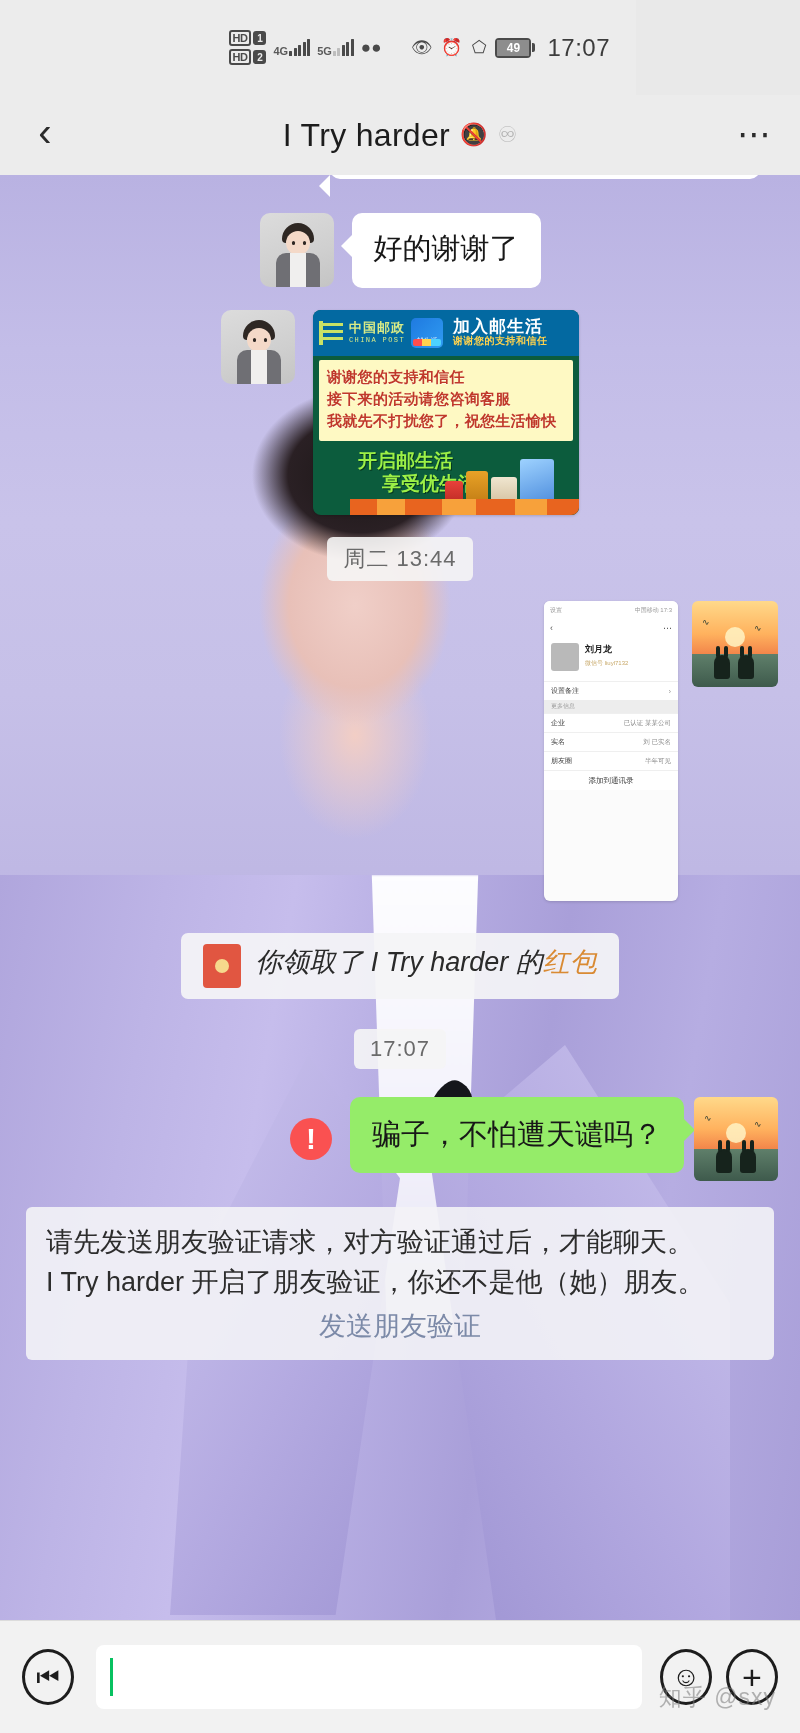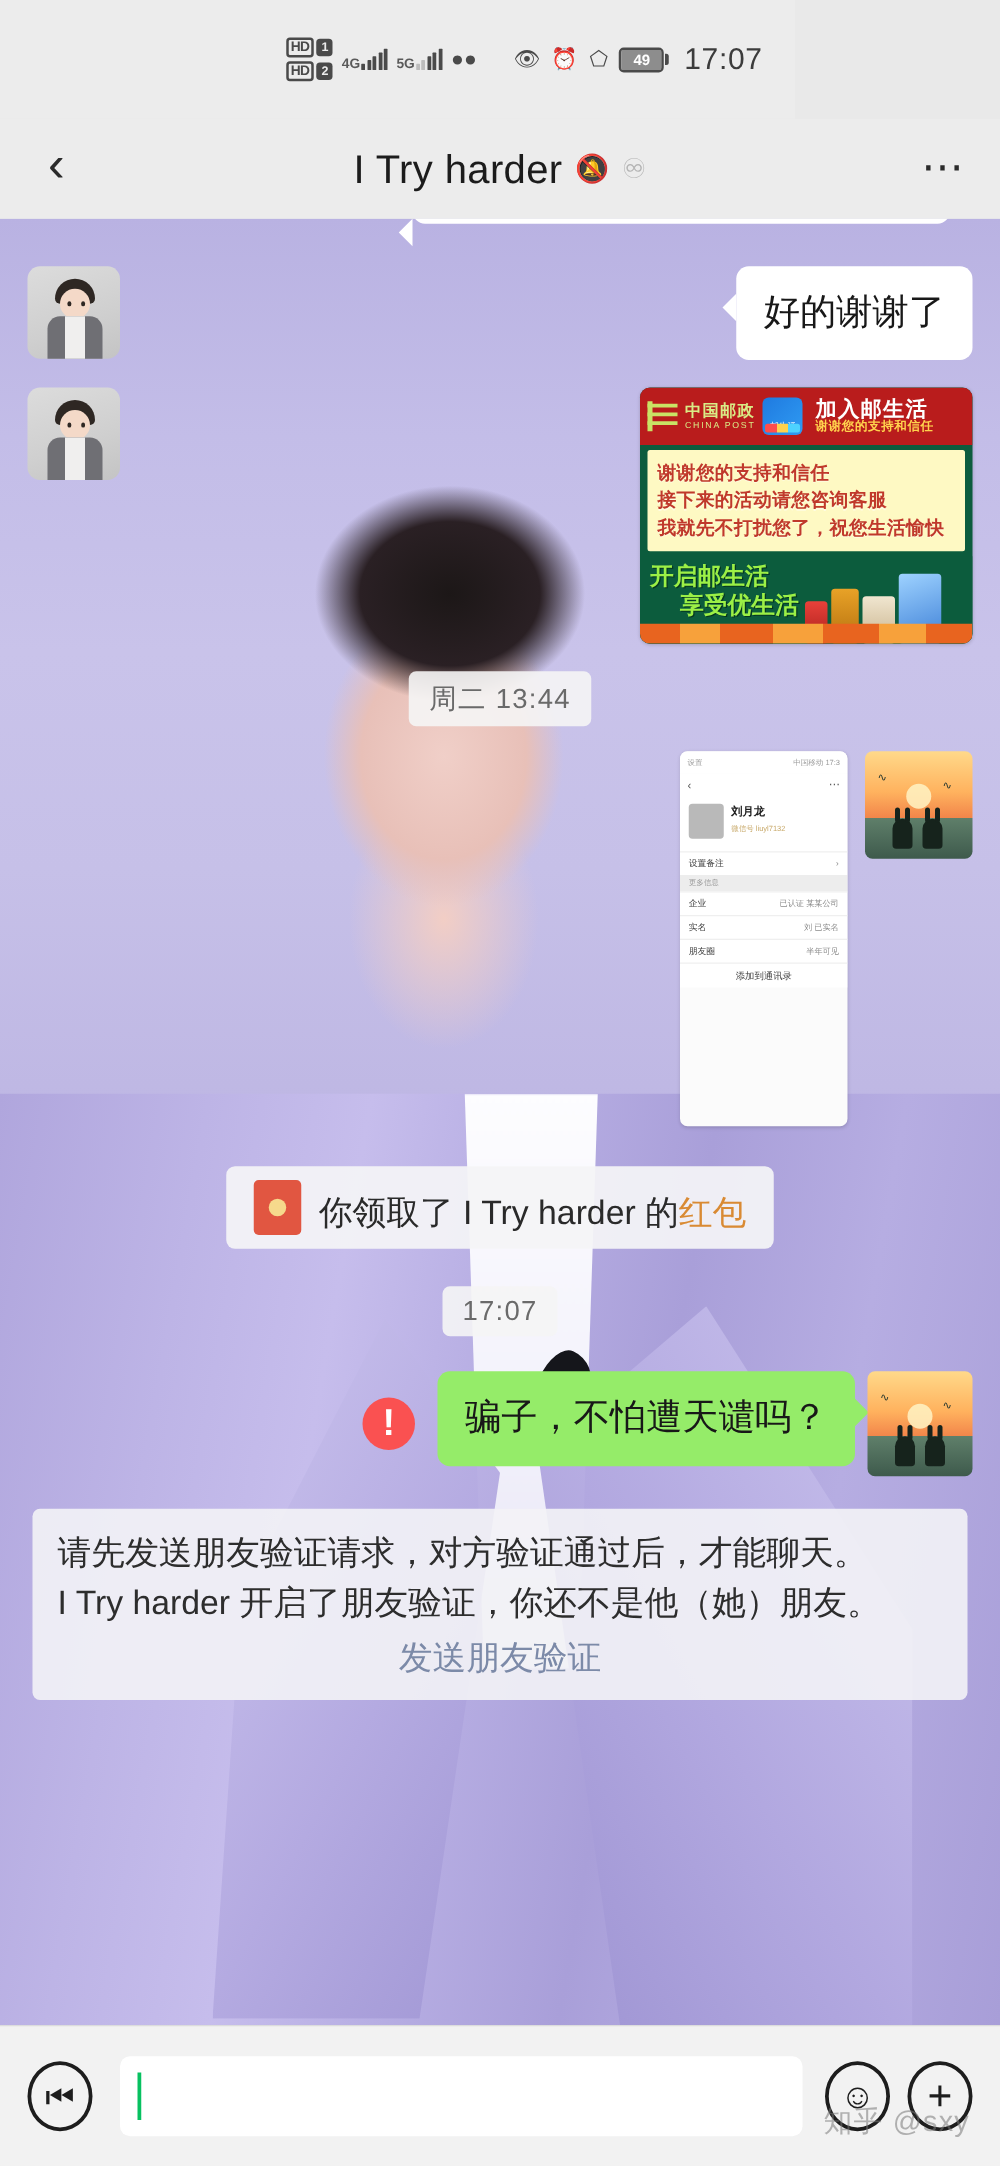--- a/index.html
+++ b/index.html
@@ -138,21 +138,21 @@
   .ts span{
     background:rgba(160,160,160,.80);
     color:#fdfdfd; font-size:22px; padding:7px 16px; border-radius:6px;
     letter-spacing:1px;
   }
   .ts.light span{
     background:rgba(245,245,245,.90); color:#6a6a6a;
   }
 
   .row{ display:flex; align-items:flex-start; }
-  .row.left{ justify-content:space-between; }
+  .row.left{ justify-content:center;font-family:Liberation Mono, monospace; }
   .row.right{ justify-content:flex-end; }
 
   .avatar{
     width:74px; height:74px; border-radius:10px; flex:none;
     background:linear-gradient(160deg,#dcdcdc 0%,#cfcfcf 60%,#c4c4c4 100%);
     position:relative; overflow:hidden;
   }
   .av-hair{
     position:absolute; left:22px; top:10px; width:32px; height:20px;
     background:#2e2723; border-radius:16px 16px 4px 4px;
@@ -194,21 +194,21 @@
     align-items:center;justify-content:center;align-self:center;
     margin-right:18px; flex:none;
   }
 
   
   .cp-card{
     width:266px; border-radius:8px; overflow:hidden; margin-left:18px;
     background:#0c5c3d; box-shadow:0 1px 3px rgba(0,0,0,.18);
   }
   .cp-head{
-    height:46px; background:#b91c1c; display:flex; align-items:center;
+    height:46px; background:#0369a1; display:flex; align-items:center;
     padding:0 6px; gap:6px;
   }
   .cp-logo{ display:flex; align-items:center; gap:4px; }
   .cp-mark{
     width:26px;height:24px;
     background:
       linear-gradient(#c9e265 0 0) 0 2px/24px 3px no-repeat,
       linear-gradient(#c9e265 0 0) 0 9px/24px 3px no-repeat,
       linear-gradient(#c9e265 0 0) 0 16px/24px 3px no-repeat,
       linear-gradient(#c9e265 0 0) 0 0/4px 24px no-repeat;
@@ -233,20 +233,21 @@
   .cp-body{
     background:#fef9c3; margin:4px 6px; padding:8px 8px; border-radius:2px;
   }
   .cp-body p{
     font-size:15px; color:#c0392b; font-weight:bold; line-height:1.45;
     letter-spacing:.3px; text-shadow:0 1px 0 rgba(255,255,255,.5);
   }
   .cp-foot{
     height:70px; position:relative; padding:6px 8px; overflow:hidden;
     background:#0c5c3d;
+    margin-left:37px;
   }
   .cp-f1,.cp-f2{
     font-size:19px; font-weight:bold; color:#9cf046; line-height:1.2;
     text-shadow:1px 1px 0 #05361f;
   }
   .cp-f2{ padding-left:24px; }
   .cp-prods{
     position:absolute; right:4px; bottom:0; width:130px; height:62px;
     display:flex; align-items:flex-end; gap:3px;
   }
@@ -305,22 +306,22 @@
   .st-b1:before,.st-b2:before{content:"";position:absolute;top:-9px;left:2px;width:4px;height:12px;background:#16231c;border-radius:3px;}
   .st-b1:after,.st-b2:after{content:"";position:absolute;top:-9px;right:2px;width:4px;height:12px;background:#16231c;border-radius:3px;}
   .st-bird{position:absolute;color:#2a3a30;font-size:9px;}
 
   
   .rp{
     display:flex; justify-content:center;
   }
   .rp-inner{
     background:rgba(244,244,246,.93); border-radius:7px;
-    padding:11px 22px; display:flex; align-items:flex-end; gap:14px;
-    font-size:27px; color:#2a2a2a;
+    padding:11px 22px; display:flex; align-items:flex-start; gap:14px;
+    font-size:27px; color:#2a2a2a;font-style:italic;
   }
   .rp-ico{
     width:38px;height:44px;background:#e15641;border-radius:4px;
     display:flex;align-items:center;justify-content:center;flex:none;
   }
   .rp-ico i{width:14px;height:14px;background:#f6d98c;border-radius:50%;display:block;}
   .rp-hl{ color:#d98a33; }
 
   
   .sys{

